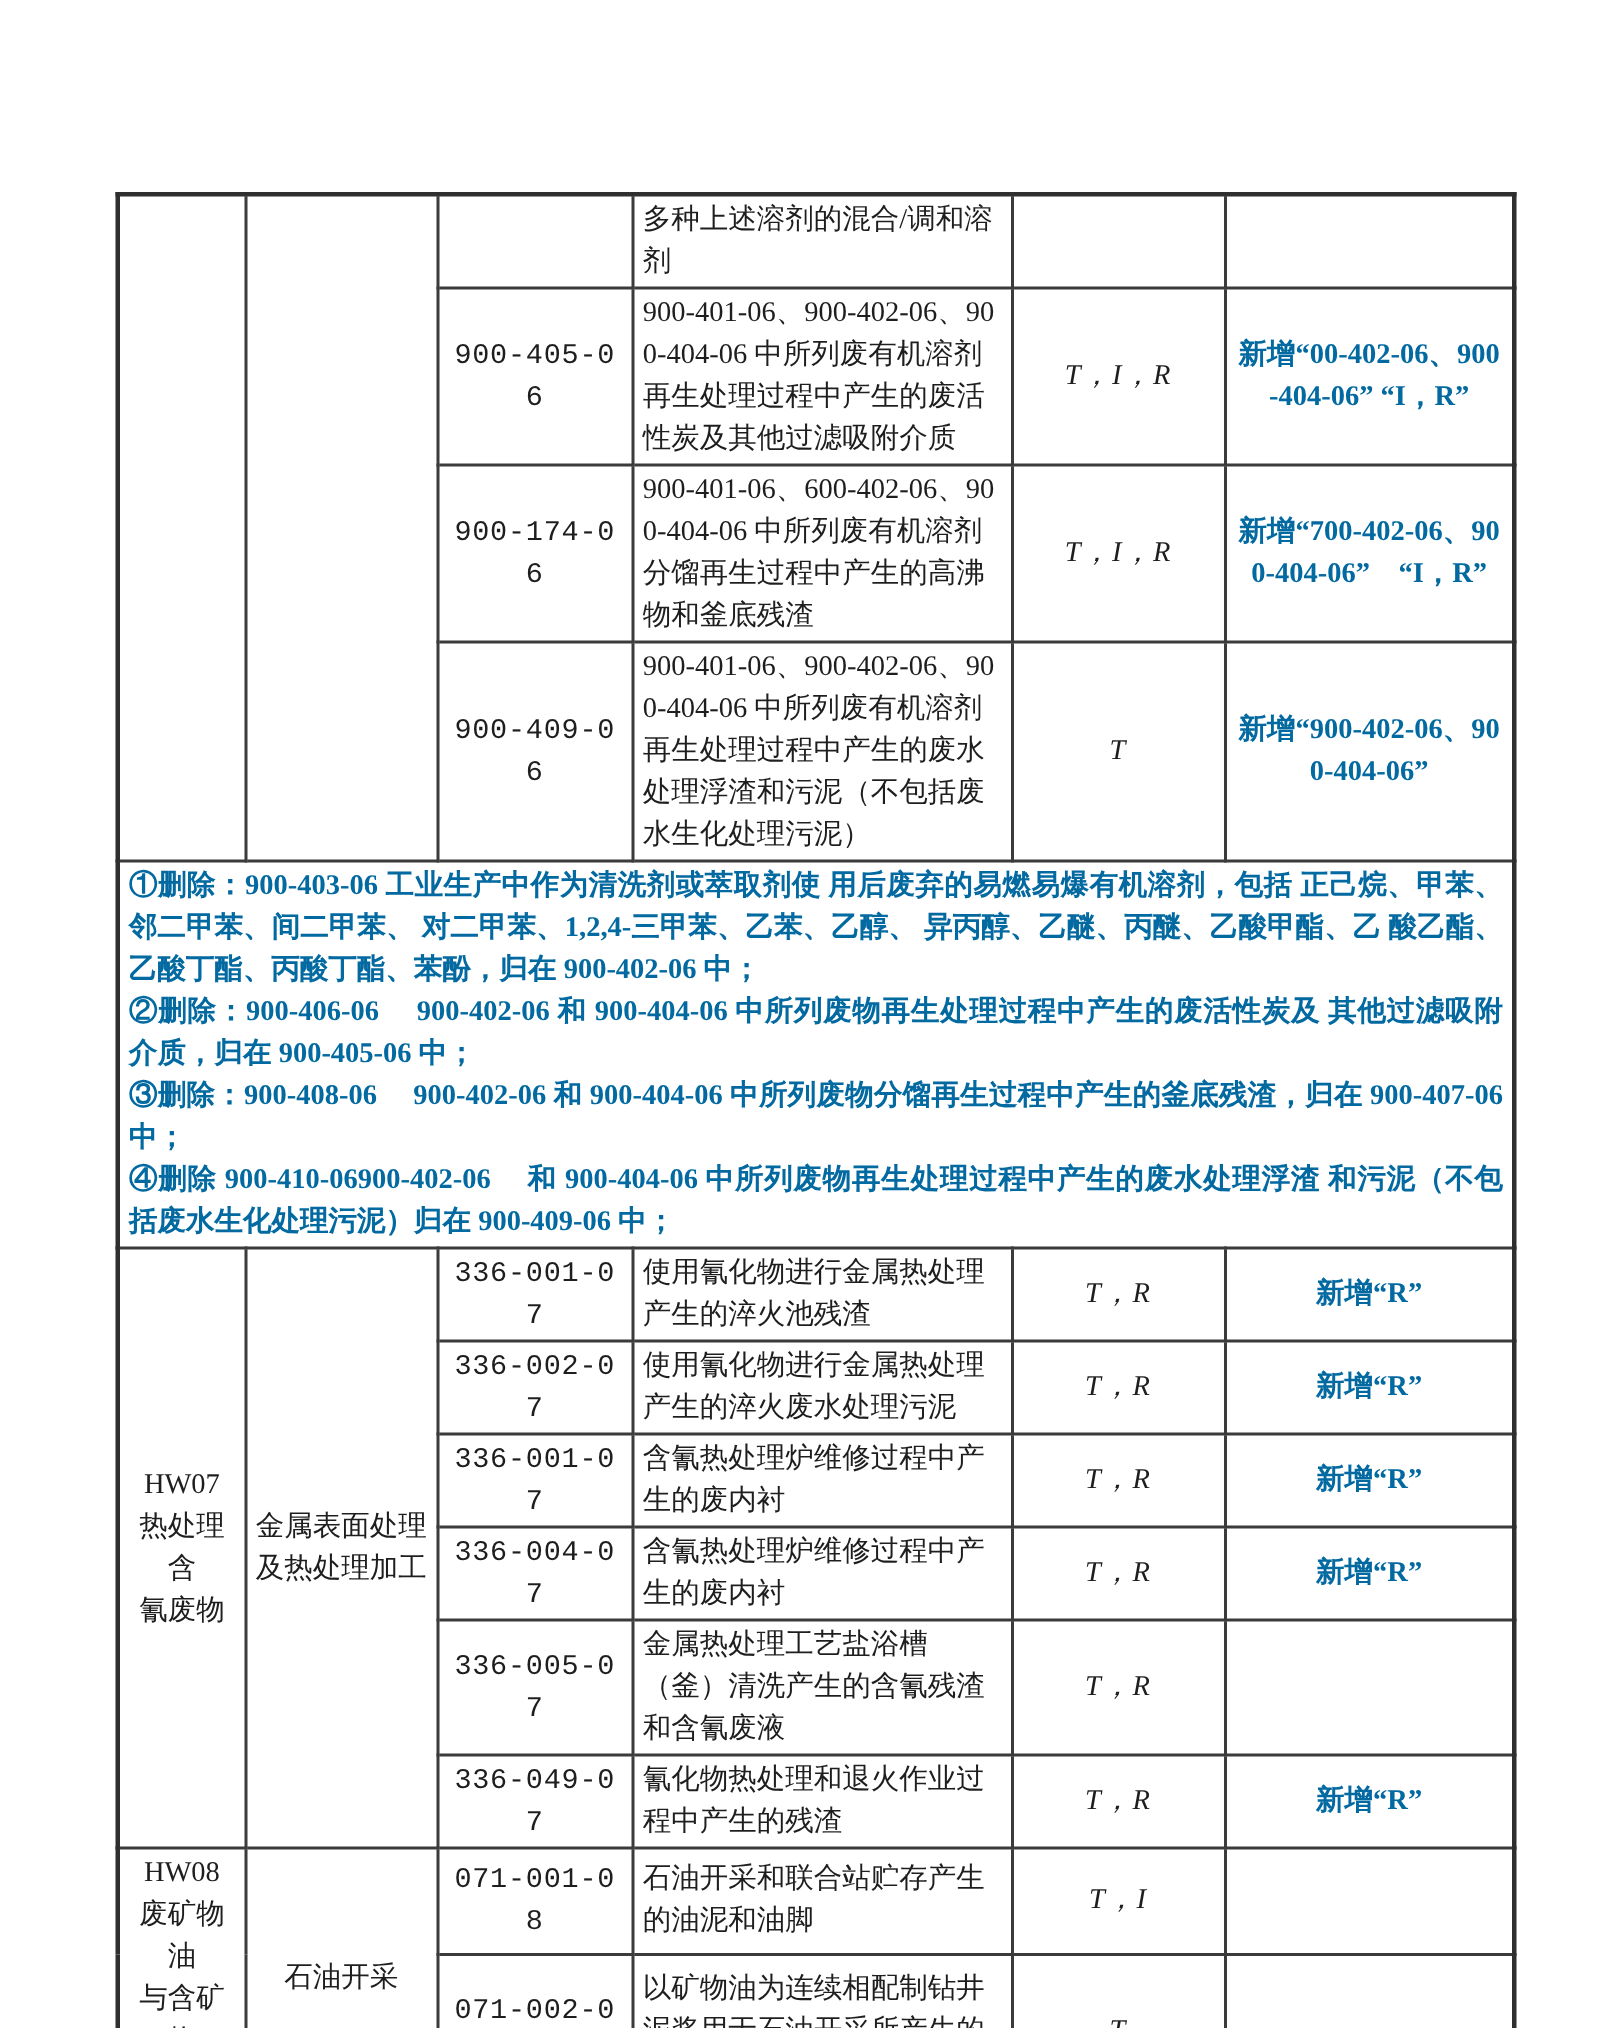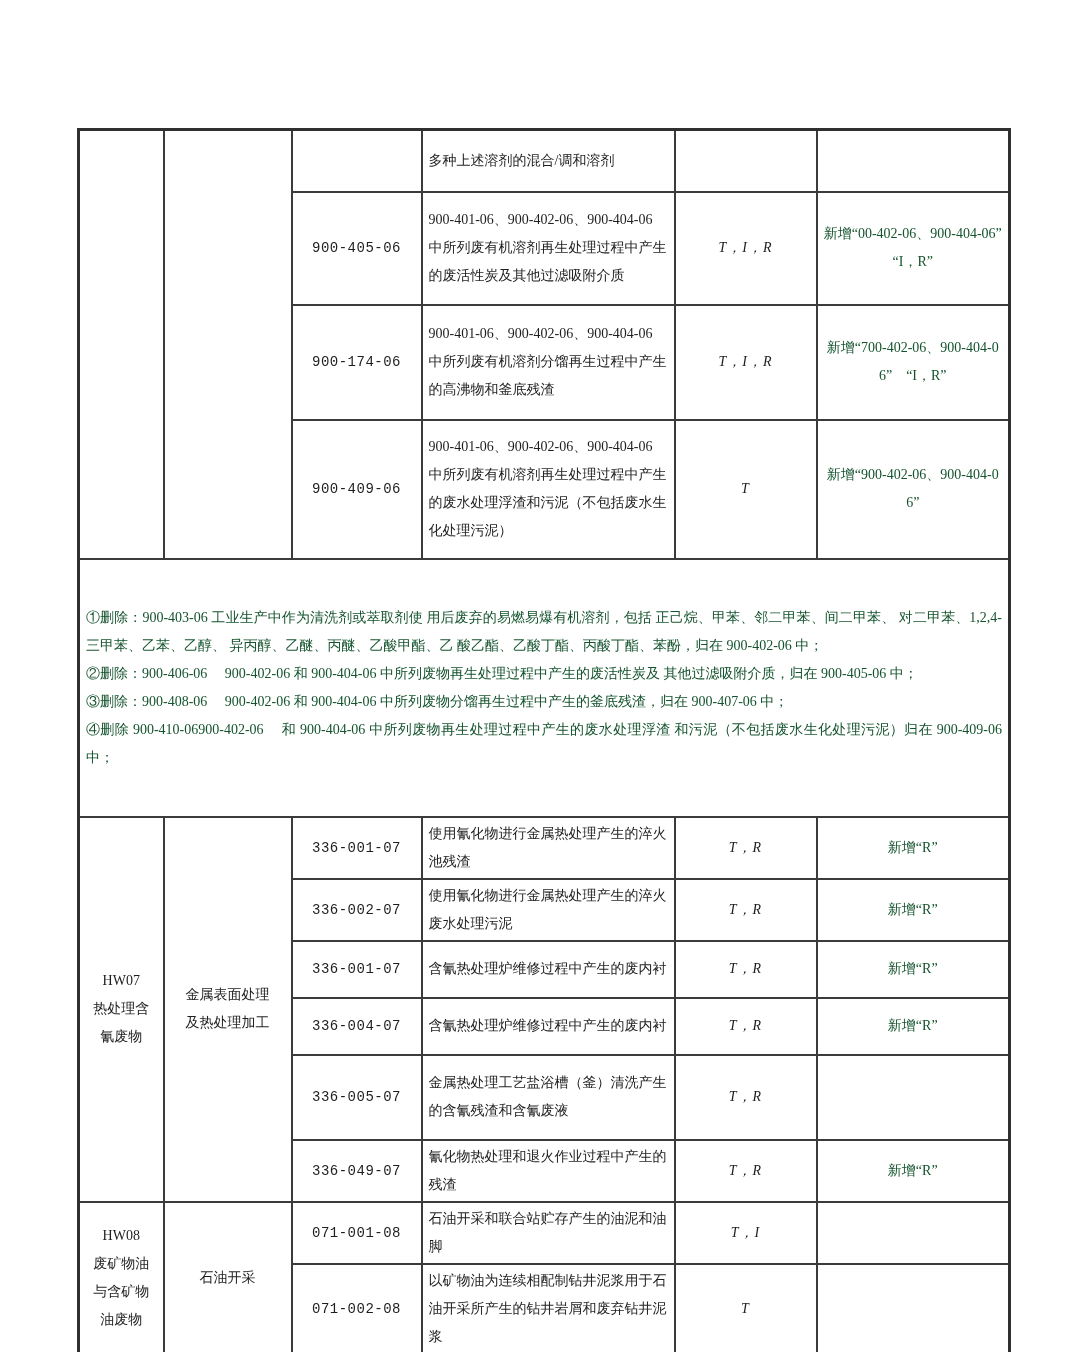--- a/index.html
+++ b/index.html
@@ -19,21 +19,21 @@
     left: 77px;
     top: 128px;
     width: 931px;
     border-collapse: collapse;
     table-layout: fixed;
     border: 3px solid #2f2f2f;
   }
   .doc-table td {
     border: 2px solid #3b3b3b;
     vertical-align: middle;
-    font-size: 14px;
+    font-size: 19px;
     line-height: 28px;
     padding: 2px 6px;
     overflow: hidden;
     word-break: break-all;
   }
   .cell-cat, .cell-ind {
     text-align: center;
     white-space: pre-line;
     line-height: 30px;
     padding: 2px 3px;
@@ -51,21 +51,22 @@
   .cell-props {
     text-align: center;
     letter-spacing: 1px;
     font-style: italic;
   }
   .cell-note {
     text-align: center;
     padding: 2px 8px;
   }
   .red {
-    color: #14532d;
+    color: #0369a1;
+    font-weight: bold;
   }
   .cell-delnotes {
     text-align: left;
     padding: 5px 9px;
     line-height: 28.6px;
   }
   .cell-delnotes .del-note {
     text-align: justify;
   }
 </style>
@@ -92,21 +93,21 @@
       <td class="cell-note red"></td>
     </tr>
     <tr style="height:113px">
       <td class="cell-code">900-405-06</td>
       <td class="cell-desc">900-401-06、900-402-06、900-404-06 中所列废有机溶剂再生处理过程中产生的废活性炭及其他过滤吸附介质</td>
       <td class="cell-props">T，I，R</td>
       <td class="cell-note red">新增“00-402-06、900-404-06” “I，R”</td>
     </tr>
     <tr style="height:115px">
       <td class="cell-code">900-174-06</td>
-      <td class="cell-desc">900-401-06、900-402-06、900-404-06 中所列废有机溶剂分馏再生过程中产生的高沸物和釜底残渣</td>
+      <td class="cell-desc">900-401-06、600-402-06、900-404-06 中所列废有机溶剂分馏再生过程中产生的高沸物和釜底残渣</td>
       <td class="cell-props">T，I，R</td>
       <td class="cell-note red">新增“700-402-06、900-404-06”　“I，R”</td>
     </tr>
     <tr style="height:139px">
       <td class="cell-code">900-409-06</td>
       <td class="cell-desc">900-401-06、900-402-06、900-404-06 中所列废有机溶剂再生处理过程中产生的废水处理浮渣和污泥（不包括废水生化处理污泥）</td>
       <td class="cell-props">T</td>
       <td class="cell-note red">新增“900-402-06、900-404-06”</td>
     </tr>
 

